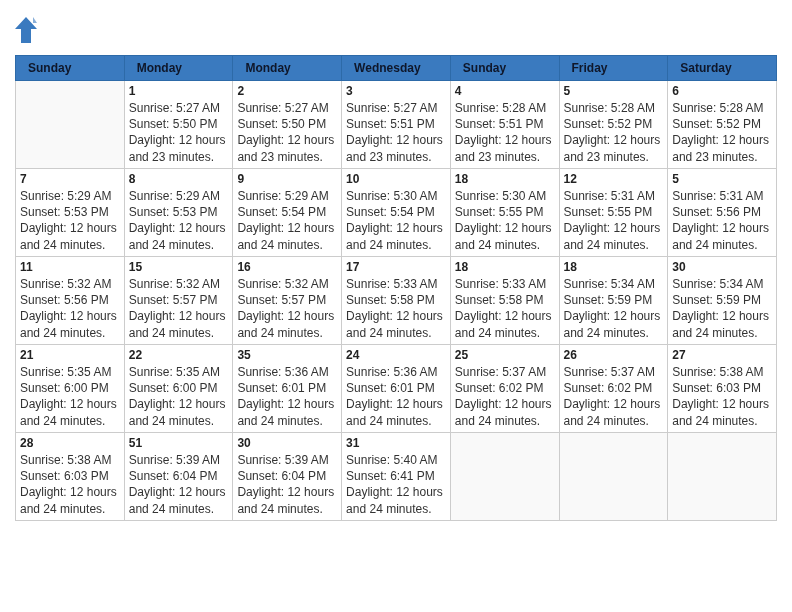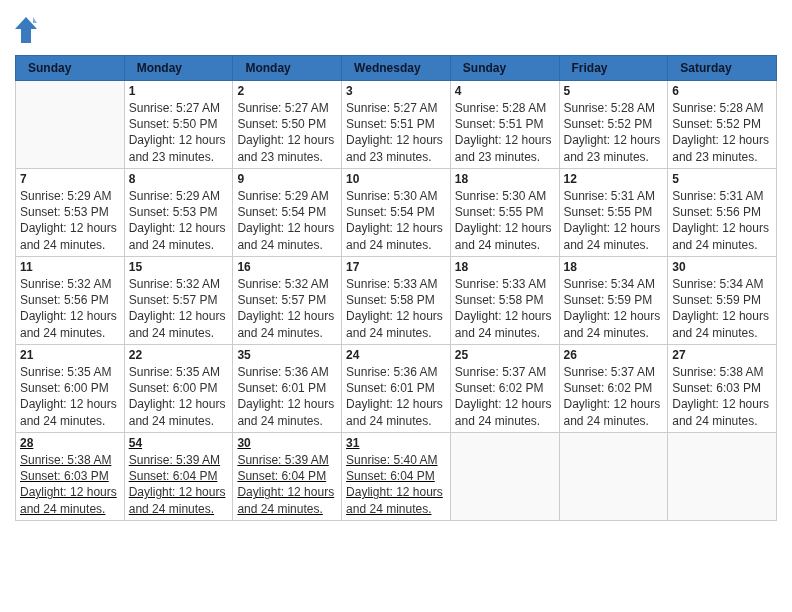--- a/index.html
+++ b/index.html
@@ -85,21 +85,20 @@
     .day-info {
       font-size: 12px;
       color: #333;
       line-height: 1.35;
     }
     td.empty {
       background: #f9f9f9;
     }
     tr:last-child td {
       height: 80px;
-      text-decoration: underline;
     }
   </style>
 </head>
 <body>
 
 <div class="page">
   <div class="header">
     <div class="logo">
       <svg width="22" height="30" viewBox="0 0 22 30" style="margin-right:3px;">
         <polygon points="11,2 22,14 16,14 16,28 6,28 6,14 0,14" fill="#3a7abf"></polygon>
@@ -329,37 +328,37 @@
         </tr>
         <tr>
           <td>
             <span class="day-num">28</span>
             <div class="day-info" style="white-space: pre-line;">Sunrise: 5:38 AM
 Sunset: 6:03 PM
 Daylight: 12 hours
 and 24 minutes.</div>
           </td>
           <td>
-            <span class="day-num">54</span>
+            <span class="day-num">51</span>
             <div class="day-info" style="white-space: pre-line;">Sunrise: 5:39 AM
 Sunset: 6:04 PM
 Daylight: 12 hours
 and 24 minutes.</div>
           </td>
           <td>
             <span class="day-num">30</span>
             <div class="day-info" style="white-space: pre-line;">Sunrise: 5:39 AM
 Sunset: 6:04 PM
 Daylight: 12 hours
 and 24 minutes.</div>
           </td>
           <td>
             <span class="day-num">31</span>
             <div class="day-info" style="white-space: pre-line;">Sunrise: 5:40 AM
-Sunset: 6:04 PM
+Sunset: 6:41 PM
 Daylight: 12 hours
 and 24 minutes.</div>
           </td>
           <td class="empty"></td>
           <td class="empty"></td>
           <td class="empty"></td>
         </tr>
       </tbody>
   </table>
 </div>

